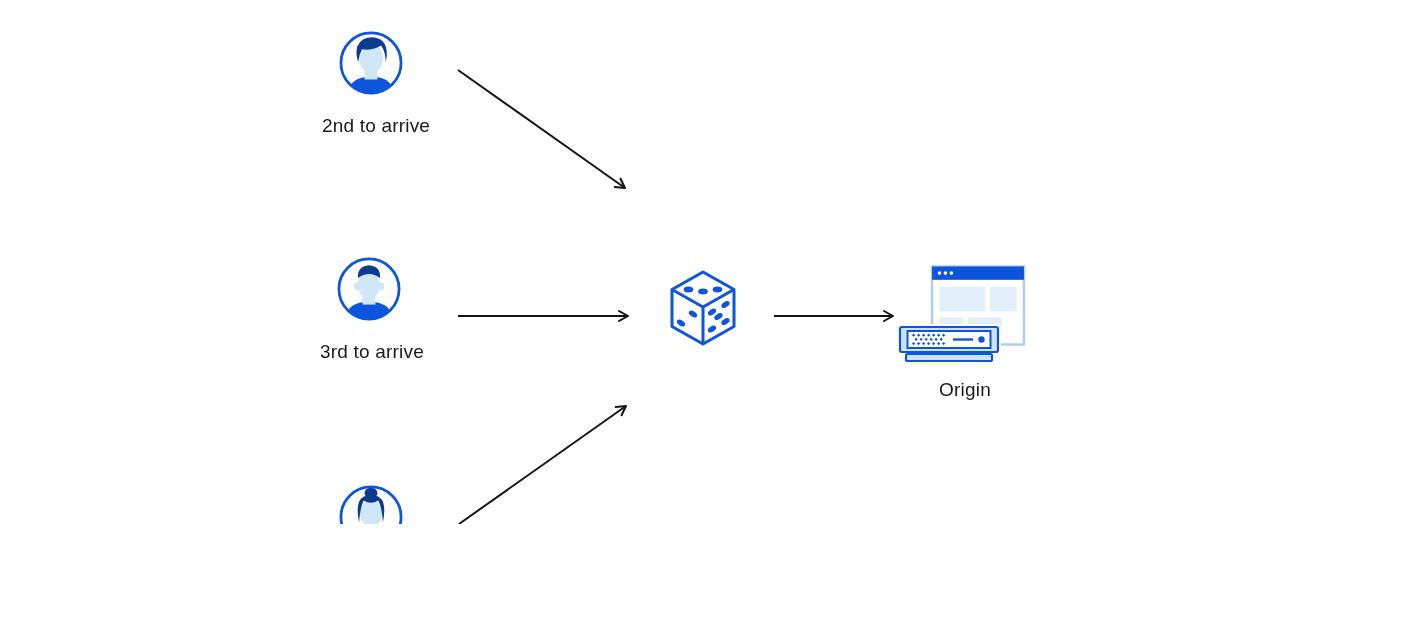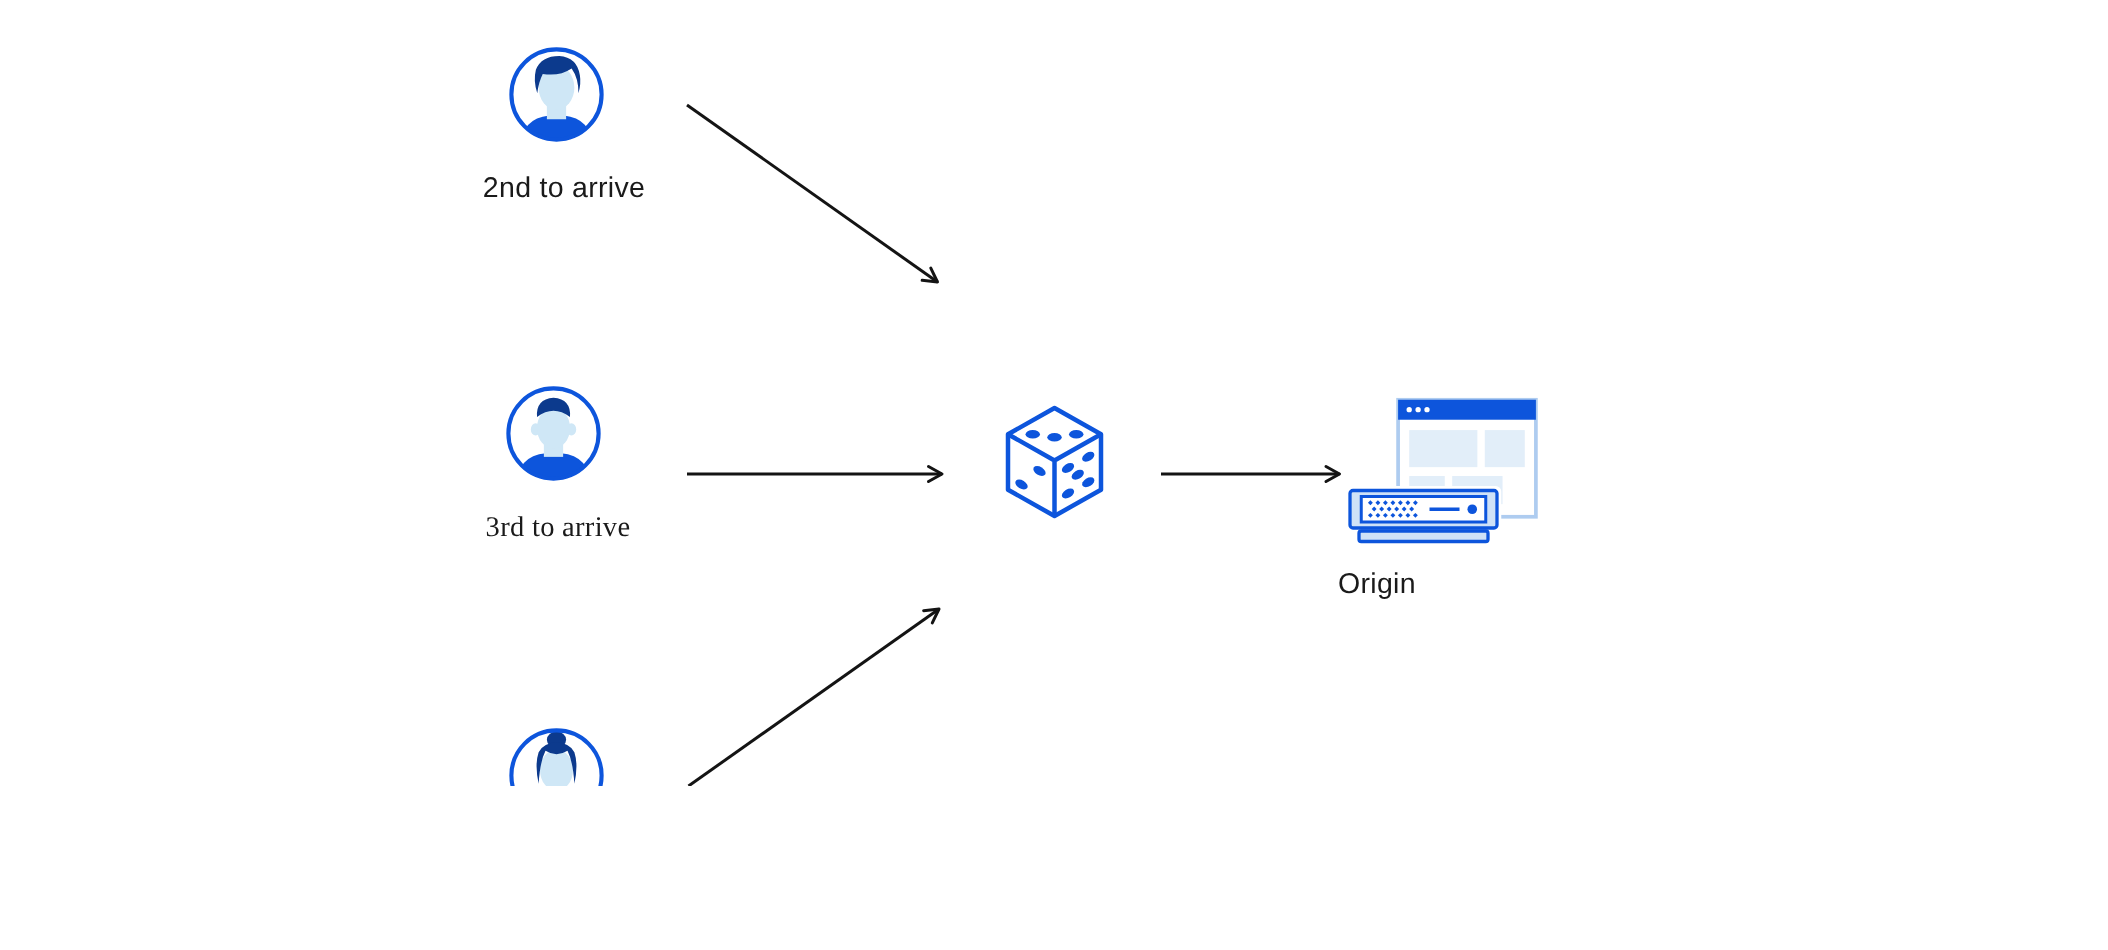--- a/index.html
+++ b/index.html
@@ -85,21 +85,21 @@
         <path class="blue-fill" d="M10 72 Q10 50 36 50 Q62 50 62 72 Z"></path>
         <rect x="29" y="38" width="14" height="15" class="face-fill"></rect>
         <ellipse cx="23" cy="33" rx="3.5" ry="4.5" class="face-fill"></ellipse>
         <ellipse cx="49" cy="33" rx="3.5" ry="4.5" class="face-fill"></ellipse>
         <ellipse cx="36" cy="32" rx="12" ry="15" class="face-fill"></ellipse>
         <path class="navy-fill" d="M24 24 Q23 11 36 10 Q49 11 48 24 Q42 19.5 36 19.5 Q30 19.5 24 24 Z"></path>
       </g>
       <circle cx="36" cy="36" r="32.8" class="no-fill blue-stroke" stroke-width="3"></circle>
     </svg>
   </div>
-  <div class="abs label" style="left:272px;top:341px;font-family:Liberation Serif, serif;">3rd to arrive</div>
+  <div class="abs label" style="left:272px;top:341px;">3rd to arrive</div>
 
   <div class="abs" style="left:338px;top:484px;width:66px;height:66px;">
     <svg viewBox="0 0 72 72" width="66" height="66">
       <defs>
           <clipPath id="clip-a3">
             <circle cx="36" cy="36" r="32.2"></circle>
           </clipPath>
         </defs>
       <g clip-path="url(#clip-a3)">
         <rect x="0" y="0" width="72" height="72" class="white-fill"></rect>
@@ -174,15 +174,15 @@
         <rect x="35.5" y="18.4" width="2.3" height="2.3" transform="rotate(45 36.6 19.5)"></rect>
         <rect x="40.5" y="18.4" width="2.3" height="2.3" transform="rotate(45 41.6 19.5)"></rect>
         <rect x="45.5" y="18.4" width="2.3" height="2.3" transform="rotate(45 46.6 19.5)"></rect>
       </g>
       <line x1="56" y1="15.5" x2="76" y2="15.5" class="blue-stroke" stroke-width="2.4"></line>
       <circle cx="84.5" cy="15.5" r="3.2" class="blue-fill"></circle>
       <rect x="9" y="30" width="86" height="7" rx="1.5" class="frame-fill blue-stroke" stroke-width="2.2"></rect>
     </svg>
   </div>
 
-  <div class="abs label" style="left:818px;top:379px;">Origin</div>
+  <div class="abs label" style="left:865px;top:379px;">Origin</div>
 
 </div>
 
 </body></html>

